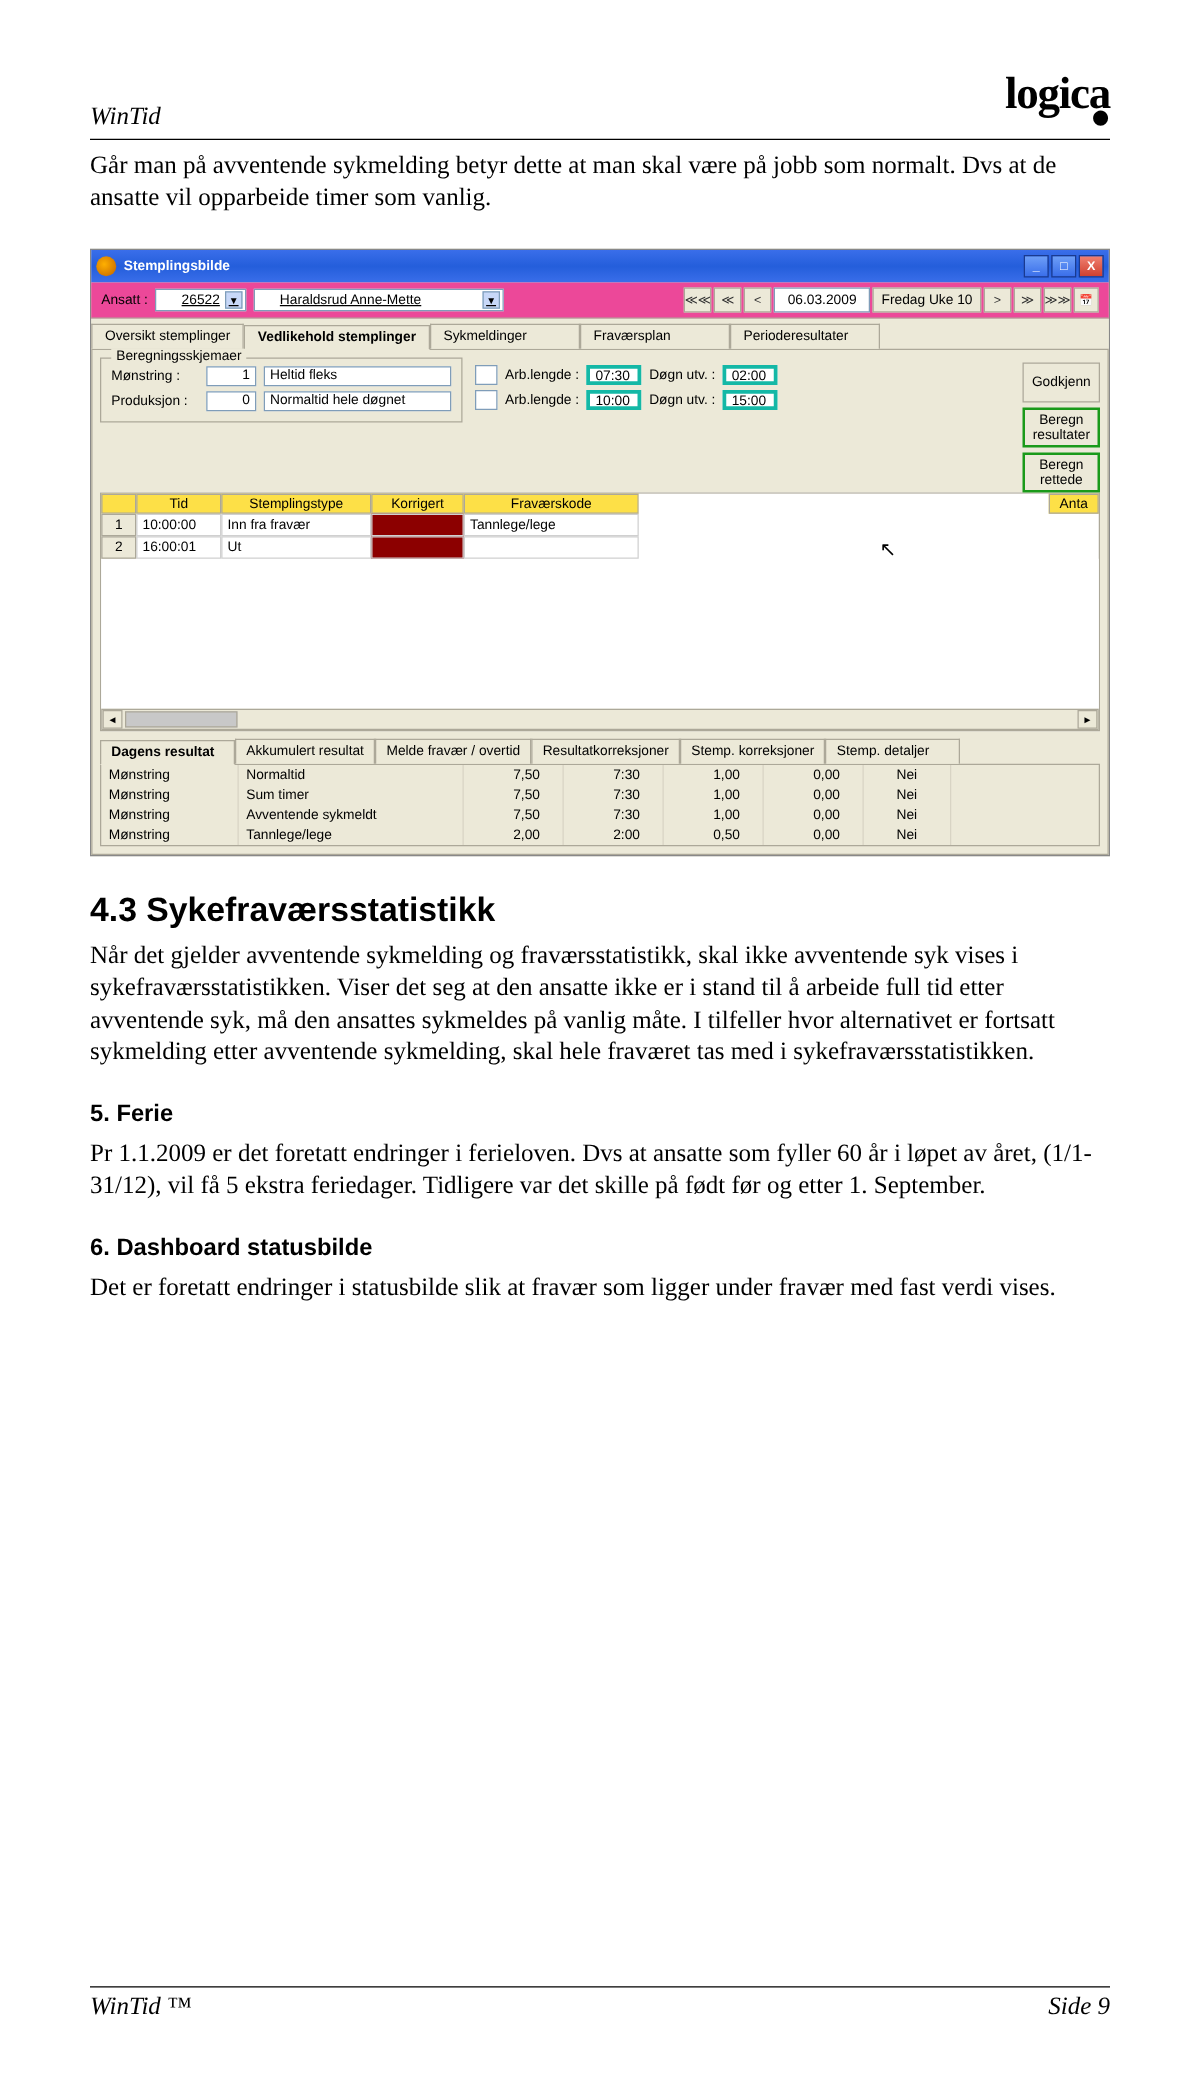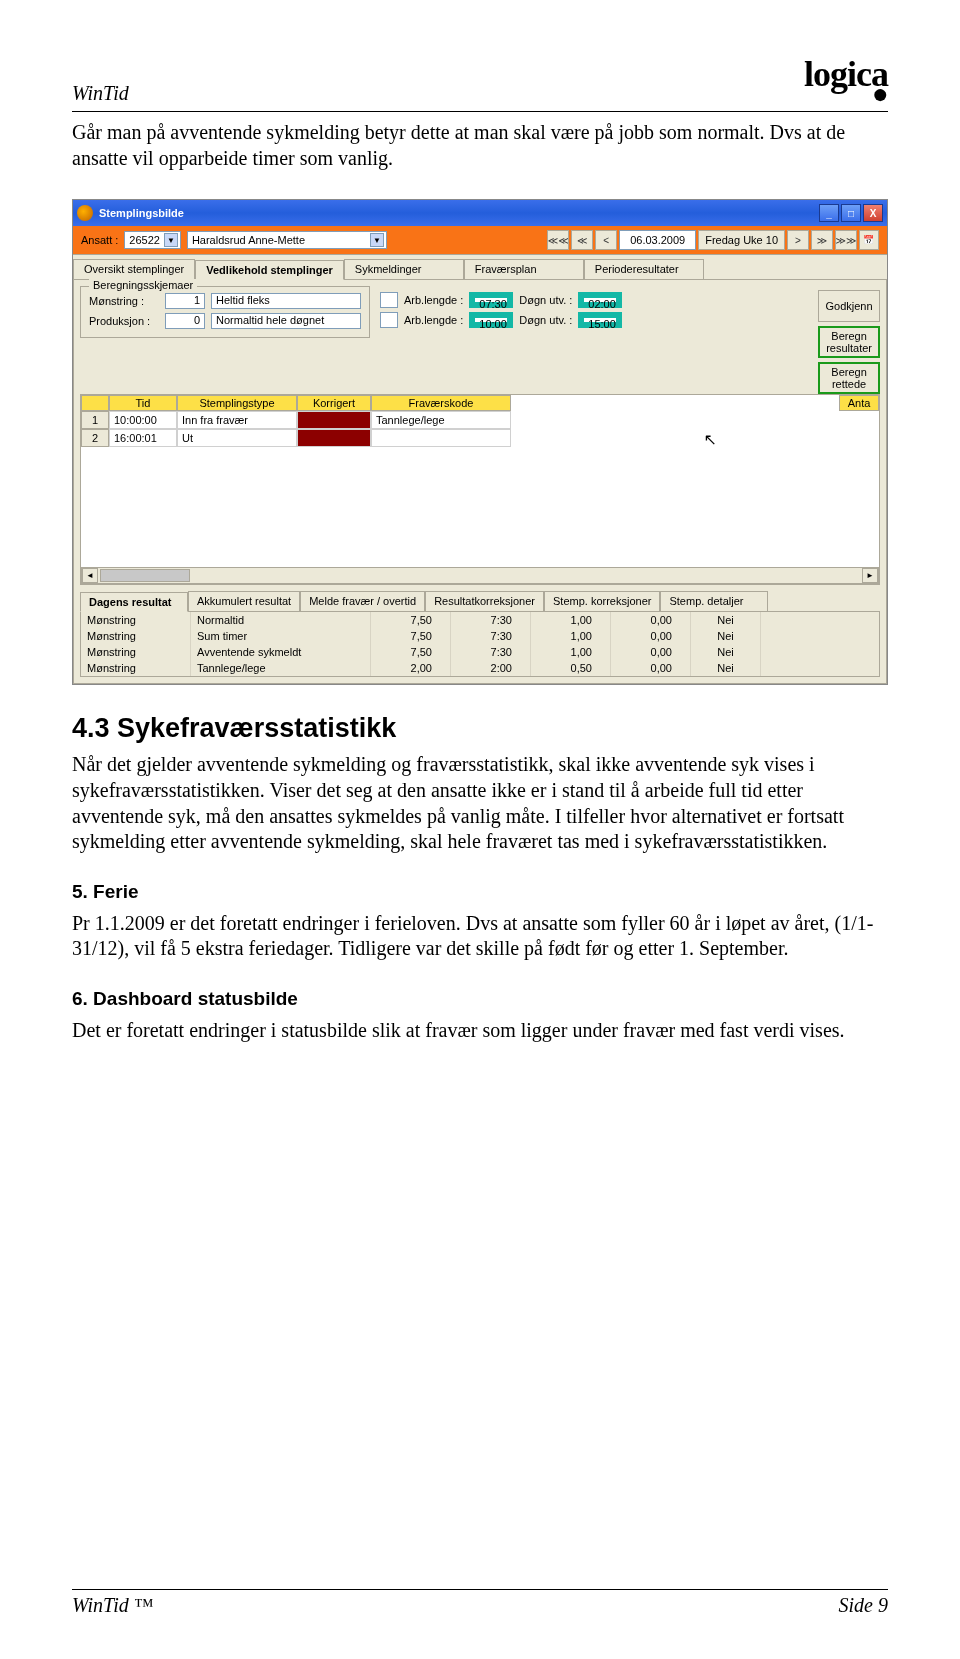--- a/index.html
+++ b/index.html
@@ -31,40 +31,40 @@
     height: 26px;
     display: flex; align-items: center; justify-content: space-between;
     padding: 0 4px;
     font-weight: bold;
   }
   .titlebar-left { display:flex; align-items:center; gap:6px; }
   .app-icon { width:16px; height:16px; background: radial-gradient(circle at 40% 40%, #ffb000, #c06000); border-radius:50%; }
   .win-btns { display:flex; gap:2px; }
   .win-btn { width:20px; height:18px; border:1px solid #1a3a90; background: linear-gradient(#6d9ff7,#3a6eea); color:#fff; display:flex; align-items:center; justify-content:center; font-size:10px; font-weight:bold; }
   .win-btn.close { background: linear-gradient(#f08070,#d04030); }
-  .toolbar-row { background:#f97316; padding:4px 8px; display:flex; align-items:center; gap:6px; border-bottom:1px solid #aca899;}
+  .toolbar-row { background:#ec4899; padding:4px 8px; display:flex; align-items:center; gap:6px; border-bottom:1px solid #aca899;}
   .label { color:#000; }
-  .dropdown { background:#fff; border:1px solid #7f9db9; height:18px; display:inline-flex; align-items:center; padding:0 2px 0 4px; }
+  .dropdown { background:#fff; border:1px solid #7f9db9; height:18px; display:inline-flex; align-items:center; padding:0 2px 0 20px;text-decoration:underline; }
   .dropdown-arrow { width:14px; height:14px; background:#c8d8f8; border:1px solid #7f9db9; margin-left:4px; display:flex; align-items:center; justify-content:center; font-size:8px; color:#000;}
   .nav-btns { display:flex; gap:2px; margin-left:auto; }
   .nav-btn { background:#ece9d8; border:1px solid #aca899; width:22px; height:20px; display:flex; align-items:center; justify-content:center; font-size:10px; color:#333;}
   .date-box { background:#fff; border:1px solid #7f9db9; padding:1px 10px; height:20px; display:flex; align-items:center;}
   .week-box { background:#ece9d8; border:1px solid #aca899; padding:1px 6px; height:20px; display:flex; align-items:center;}
   .cal-btn { width:20px; height:20px; background:#ece9d8; border:1px solid #aca899; display:flex; align-items:center; justify-content:center; font-size:9px;}
   .tabs { display:flex; background:#ece9d8; padding-top:4px; }
   .tab { border:1px solid #aca899; border-bottom:none; padding:3px 10px; background:#ece9d8; margin-right:0; font-size:11px; min-width:120px;}
   .tab.active { background:#ece9d8; font-weight:bold; position:relative; top:1px; border-bottom:1px solid #ece9d8;}
   .tab-body { border:1px solid #aca899; margin:0; padding:6px; background:#ece9d8; }
   .schema-box { border:1px solid #aca899; padding:6px 8px 8px 8px; position:relative; margin-bottom:6px;}
   .schema-box .box-title { position:absolute; top:-8px; left:8px; background:#ece9d8; padding:0 4px; font-size:11px;}
   .kvrow { display:flex; align-items:center; gap:6px; }
   .kvrow .k { min-width:70px; }
   .num-field { background:#fff; border:1px solid #7f9db9; width:40px; height:16px; text-align:right; padding:0 4px; font-size:11px;}
   .wide-field { background:#fff; border:1px solid #7f9db9; width:150px; height:16px; padding:0 4px; font-size:11px;}
-  .small-field { background:#fff; border:6px solid #14b8a6; width:44px; height:16px; padding:0 4px; font-size:11px; text-align:right;}
+  .small-field { background:#fff; border:3px solid #14b8a6; width:44px; height:16px; padding:0 4px; font-size:11px; text-align:left;}
   .tiny-field { background:#fff; border:1px solid #7f9db9; width:18px; height:16px; }
   .btn-grp { display:flex; gap:4px; margin-left:auto;flex-direction:column; }
   .btn3d { background:#ece9d8; border:1px solid #aca899; padding:2px 6px; font-size:11px; text-align:center; min-width:56px; height:32px; display:flex; flex-direction:column; justify-content:center;}
   .btn3d.hl { border:2px solid #1a9a1a; }
   .grid { background:#fff; border:1px solid #aca899; }
   .grid-header, .grid-row { display:grid; grid-template-columns: 28px 68px 120px 74px 140px 1fr 40px; }
   .grid-header .gh { background:#fde047; border:1px solid #aca899; padding:1px 4px; font-size:11px; text-align:center;}
   .grid-row .gc { border:1px solid #d0d0d0; padding:1px 4px; font-size:11px; height:18px; display:flex; align-items:center;}
   .grid-row .gc.rownum { background:#ece9d8; border:1px solid #aca899; justify-content:center;}
   .corr-cell { background:#8c0000; }

